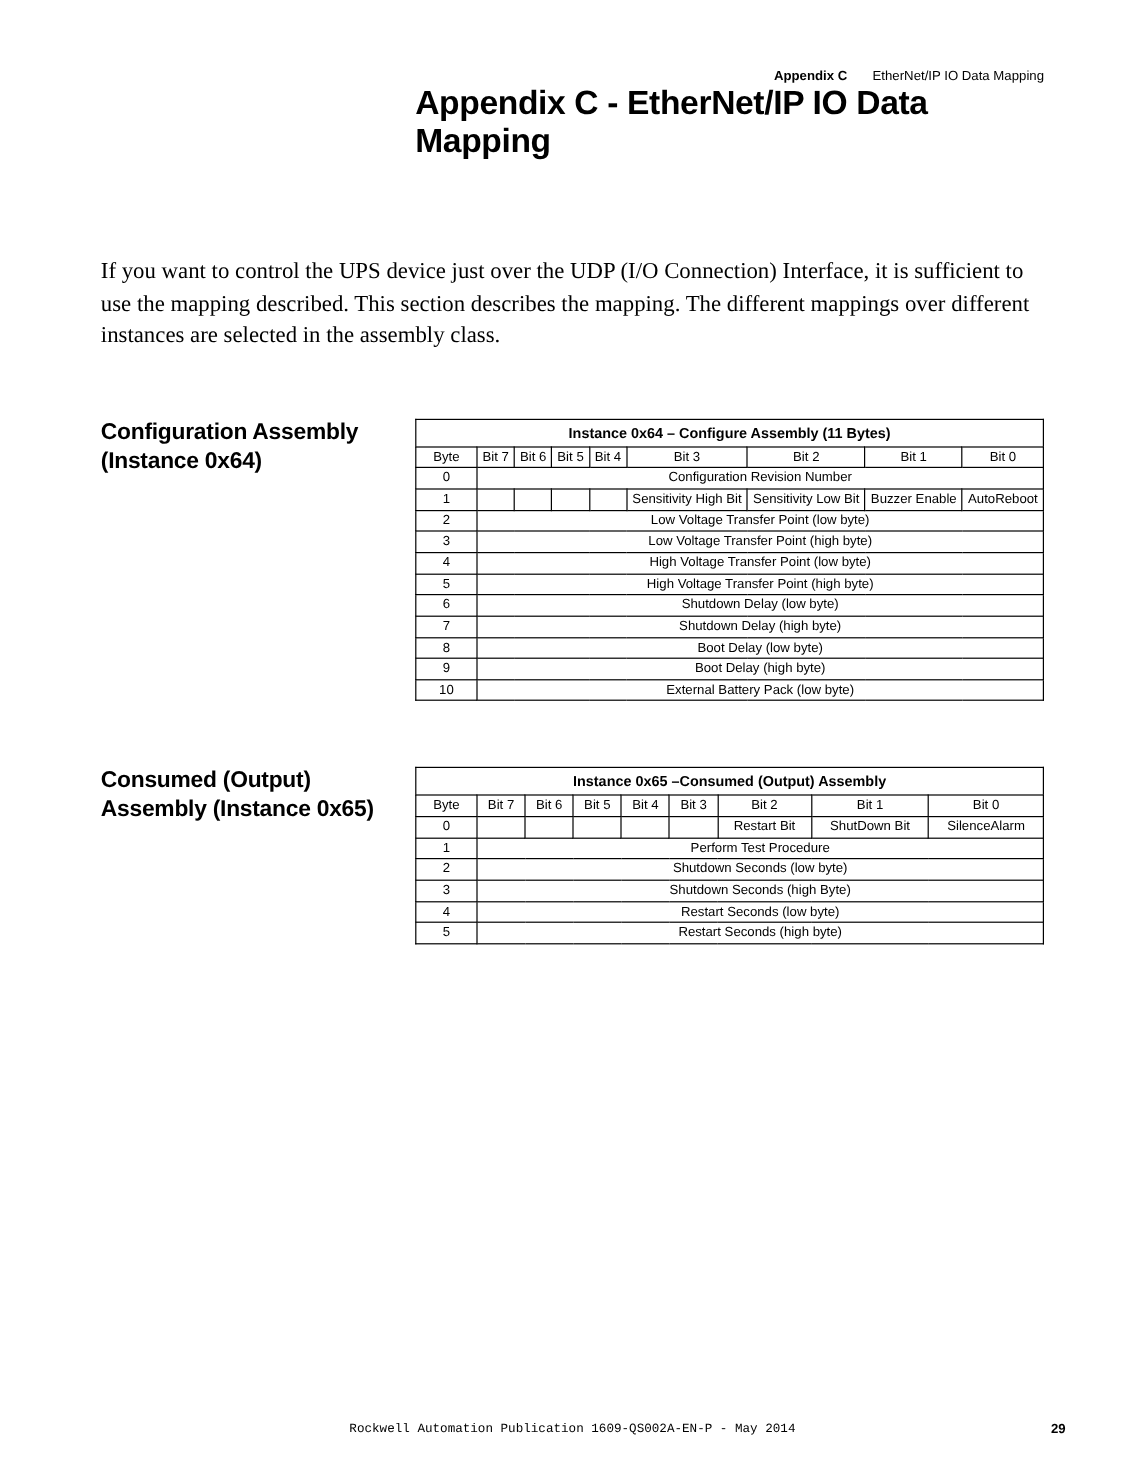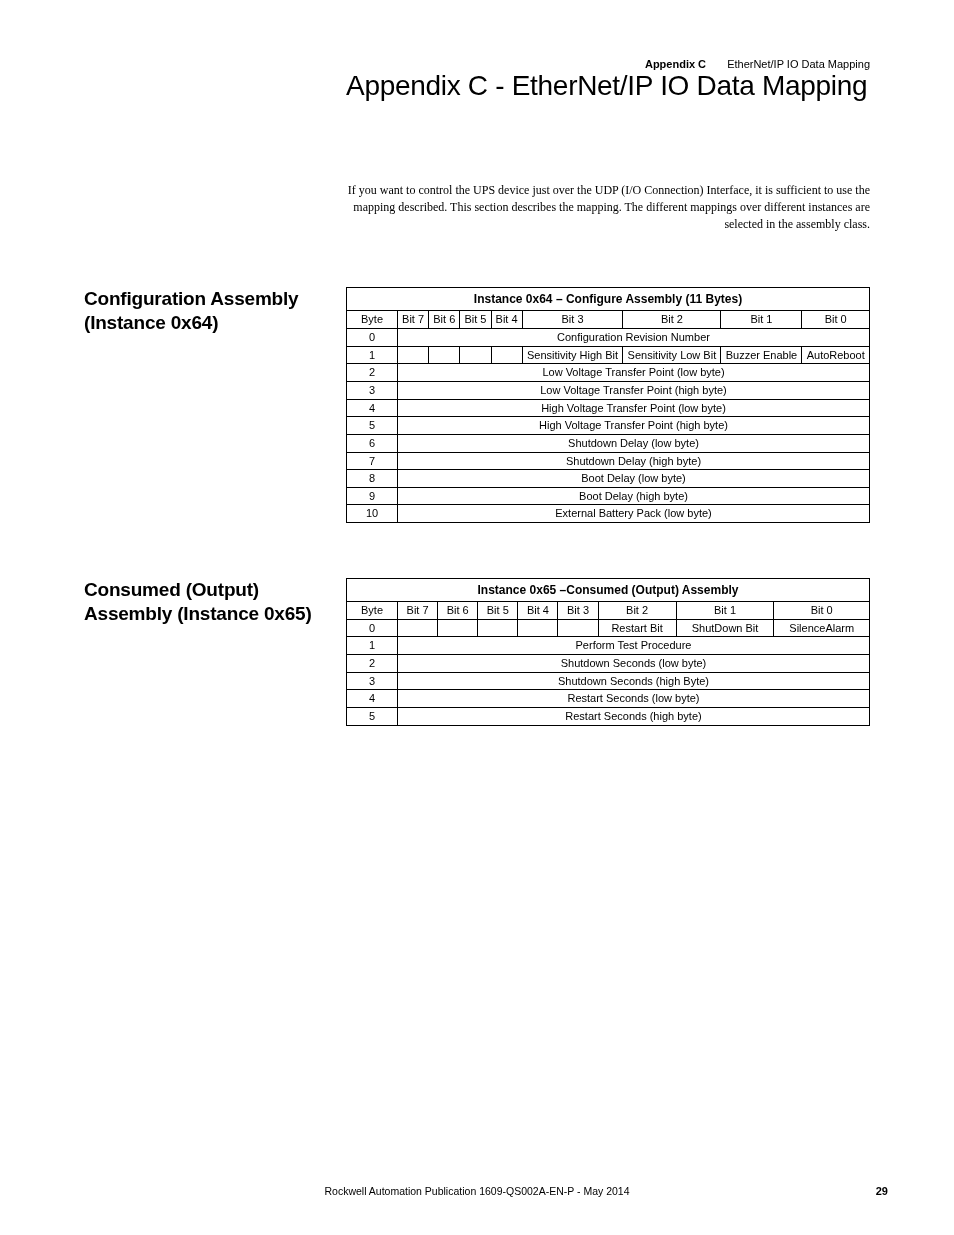--- a/index.html
+++ b/index.html
@@ -21,33 +21,31 @@
   }
   .running-head {
     text-align: right;
     font-family: Arial, Helvetica, sans-serif;
     font-size: 11px;
     color: #000;
   }
   .running-head .bold { font-weight: 700; margin-right: 18px;}
   .title {
     font-family: Arial, Helvetica, sans-serif;
-    font-weight: 400;
+    font-weight: 700;
     font-size: 28px;
     text-align: left;
     margin-left: 262px;
     margin-bottom: 80px;
     letter-spacing: -0.3px;
   }
   .intro {
-    margin-left: 262px;
-    font-size: 12px;
+    font-size: 19px;
     line-height: 1.4;
     margin-bottom: 55px;
-    text-align: right;
   }
   .section {
     display: flex;
     margin-bottom: 55px;
   }
   .section-heading {
     width: 262px;
     flex: 0 0 262px;
     font-family: Arial, Helvetica, sans-serif;
     font-weight: 700;
@@ -80,21 +78,21 @@
     vertical-align: middle;
     line-height: 1.15;
   }
   th { font-weight: 400; }
   .byte-col { width: 42px; margin-left: 48px; }
   .foot {
     position: absolute;
     bottom: 38px;
     left: 0;
     right: 0;
-    font-family: Liberation Sans, sans-serif;
+    font-family: Liberation Mono, monospace;
     font-size: 10.5px;
     text-align: center;
   }
   .pagenum {
     position: absolute;
     bottom: 38px;
     right: 66px;
     font-family: Arial, Helvetica, sans-serif;
     font-size: 11px;
     font-weight: 700;

